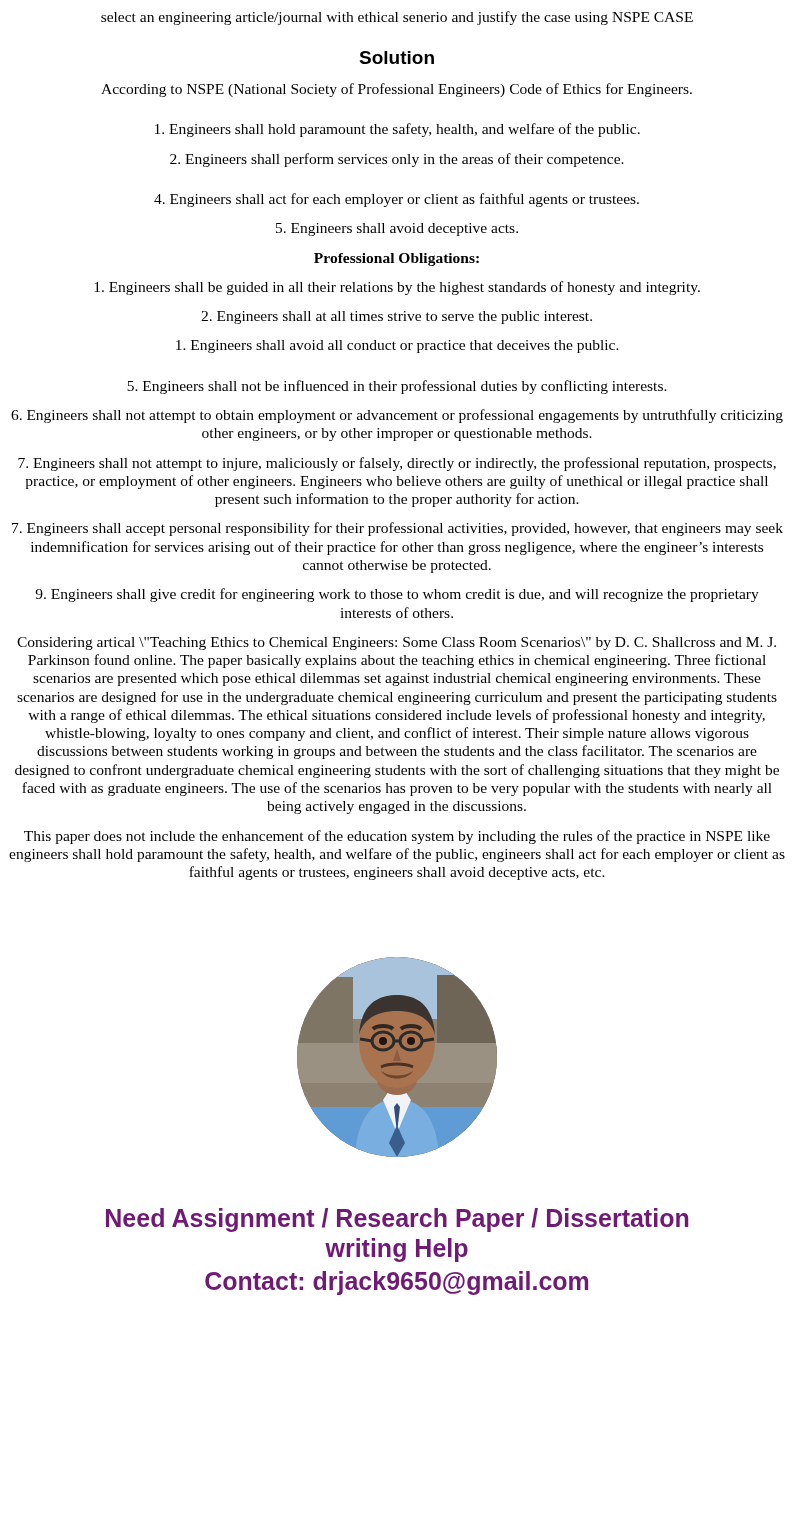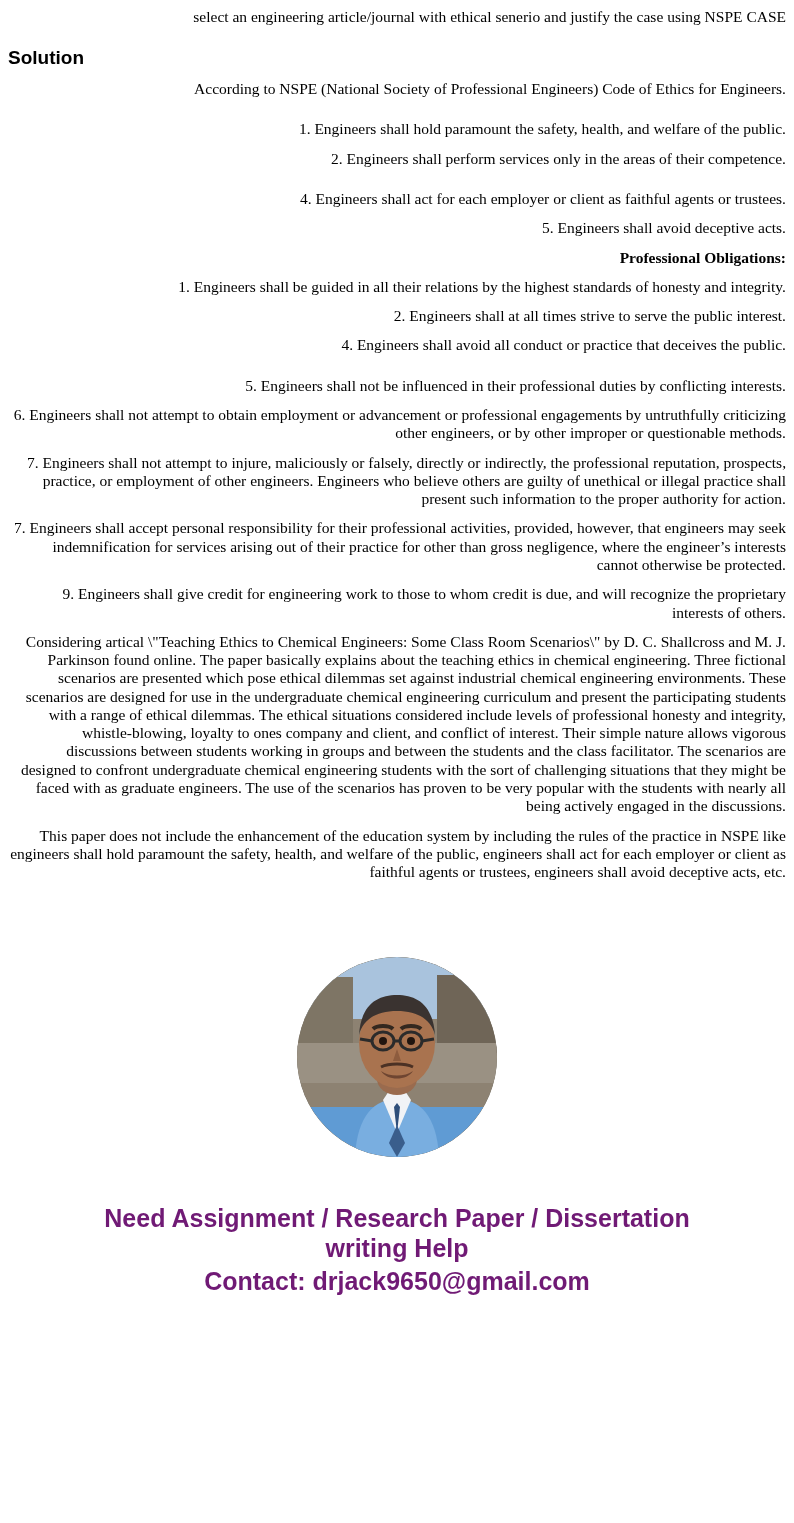--- a/index.html
+++ b/index.html
@@ -15,33 +15,34 @@
     line-height: 1.18;
   }
   .page {
     width: 794px;
     box-sizing: border-box;
     padding: 8px 8px 0 8px;
   }
   p.para {
     margin: 0 0 0 0;
     padding: 0;
-    text-align: right;
+    text-align: center;
   }
   .spacer-sm { height: 11px; }
   .question {
     margin: 0 0 0 0;
     font-size: 15.5px;
   }
   h2.solution {
     font-family: "Liberation Sans", "DejaVu Sans", sans-serif;
     font-size: 19px;
     font-weight: bold;
     margin: 22px 0 0 0;
     line-height: 1.1;
+    text-align: center;
   }
   .bold-head {
     font-weight: bold;
     margin: 0;
   }
   .list-item {
     margin: 0;
   }
   .body-block {
     margin: 0;
@@ -104,21 +105,21 @@
   <p class="para list-item">5. Engineers shall avoid deceptive acts.</p>
 
   <div class="spacer-sm"></div>
   <p class="para bold-head">Professional Obligations:</p>
 
   <div class="spacer-sm"></div>
   <p class="para list-item">1. Engineers shall be guided in all their relations by the highest standards of honesty and integrity.</p>
   <div class="spacer-sm"></div>
   <p class="para list-item">2. Engineers shall at all times strive to serve the public interest.</p>
   <div class="spacer-sm"></div>
-  <p class="para list-item">4. Engineers shall avoid all conduct or practice that deceives the public.</p>
+  <p class="para list-item">1. Engineers shall avoid all conduct or practice that deceives the public.</p>
   <div class="spacer-sm"></div>
   <div class="spacer-sm"></div>
   <p class="para list-item">5. Engineers shall not be influenced in their professional duties by conflicting interests.</p>
   <div class="spacer-sm"></div>
   <p class="para list-item">6. Engineers shall not attempt to obtain employment or advancement or professional engagements by untruthfully criticizing other engineers, or by other improper or questionable methods.</p>
   <div class="spacer-sm"></div>
   <p class="para list-item">7. Engineers shall not attempt to injure, maliciously or falsely, directly or indirectly, the professional reputation, prospects, practice, or employment of other engineers. Engineers who believe others are guilty of unethical or illegal practice shall present such information to the proper authority for action.</p>
   <div class="spacer-sm"></div>
   <p class="para list-item">7. Engineers shall accept personal responsibility for their professional activities, provided, however, that engineers may seek indemnification for services arising out of their practice for other than gross negligence, where the engineer’s interests cannot otherwise be protected.</p>
   <div class="spacer-sm"></div>

